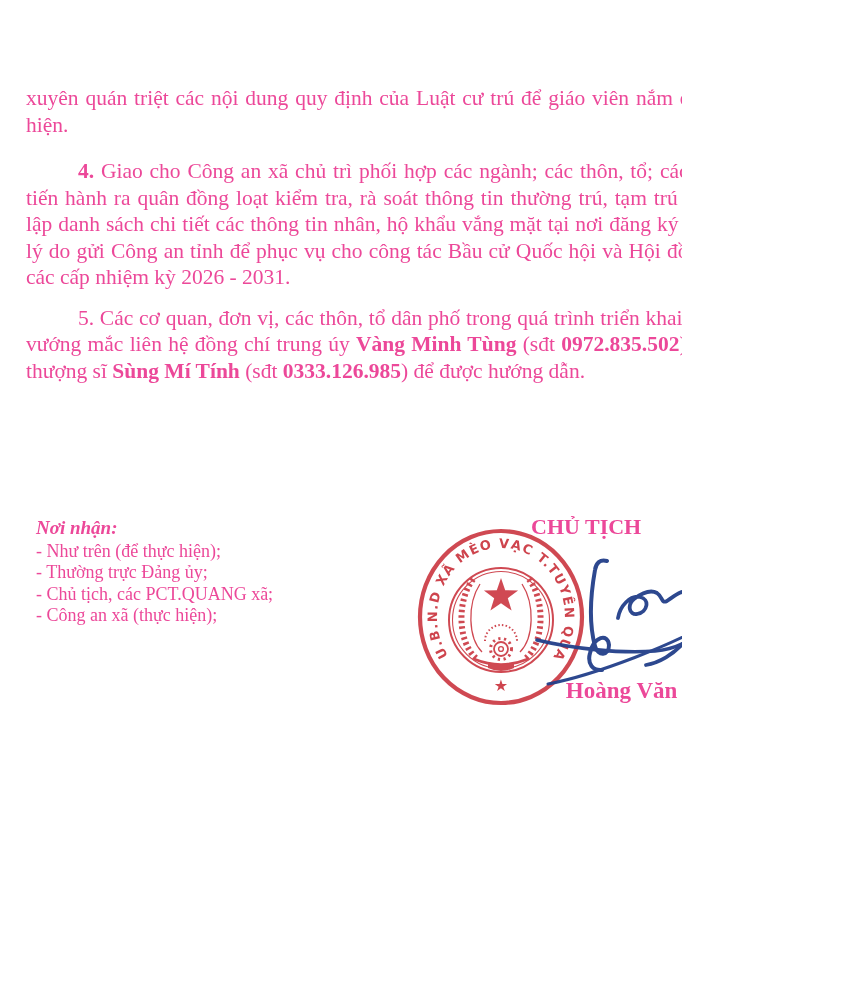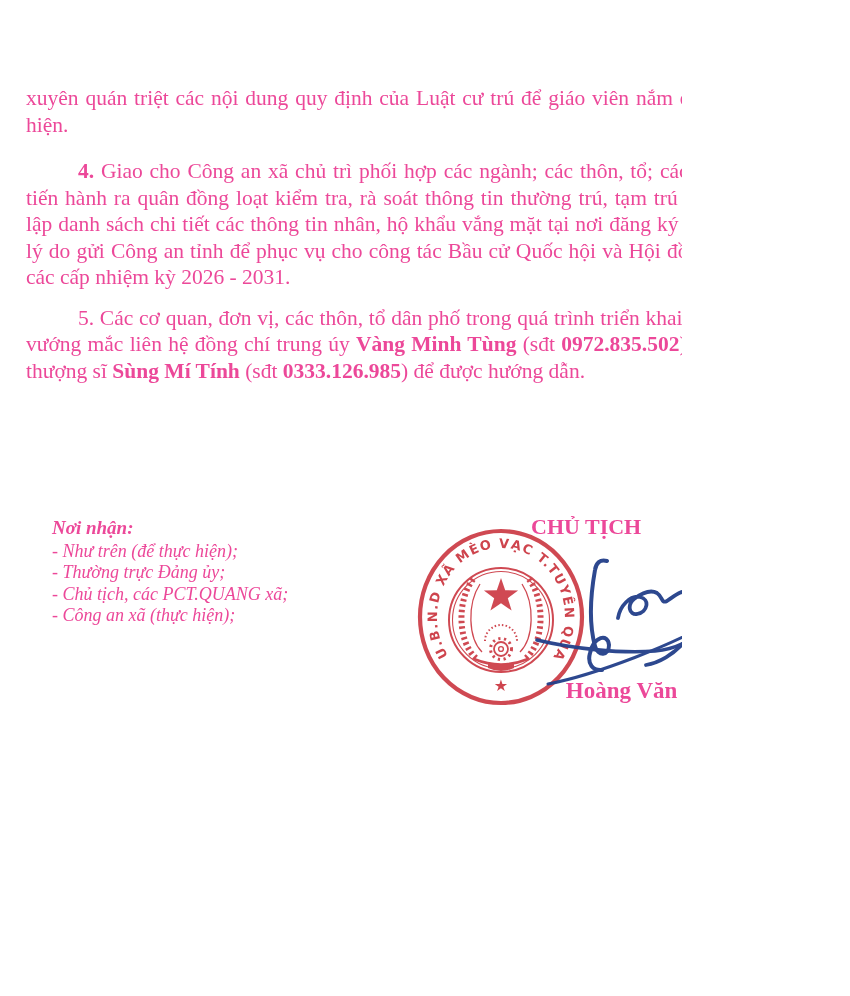--- a/index.html
+++ b/index.html
@@ -21,29 +21,29 @@
     line-height:26.5px;
     text-align:justify;
     text-indent:52px;
     margin:0 0 14px 0;
   }
   .doc-body p.no-indent { text-indent:0; margin-bottom:20px; }
   .bold { font-weight:bold; }
 
   .recipients {
     position:absolute;
-    left:52px; top:517px; width:400px;
+    left:36px; top:517px; width:400px;
   }
   .recipients-header {
     font-weight:bold; font-style:italic;
     font-size:19px; line-height:22px;
     margin-bottom:2px;
   }
   .recipient-item {
-    font-size:18px; line-height:21.4px;font-style:italic;
+    font-size:18px; line-height:21.4px;
   }
 
   .sign-title {
     position:absolute;
     left:531px; top:515px; width:200px;
     font-weight:bold; font-size:22px; line-height:24px;
   }
   .sign-name {
     position:absolute;
     left:533px; top:678px; width:205px;

